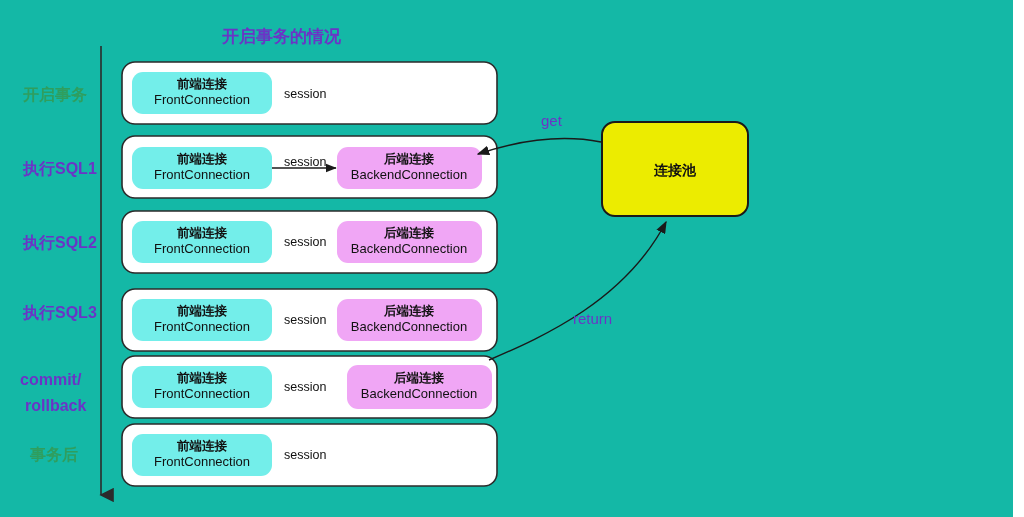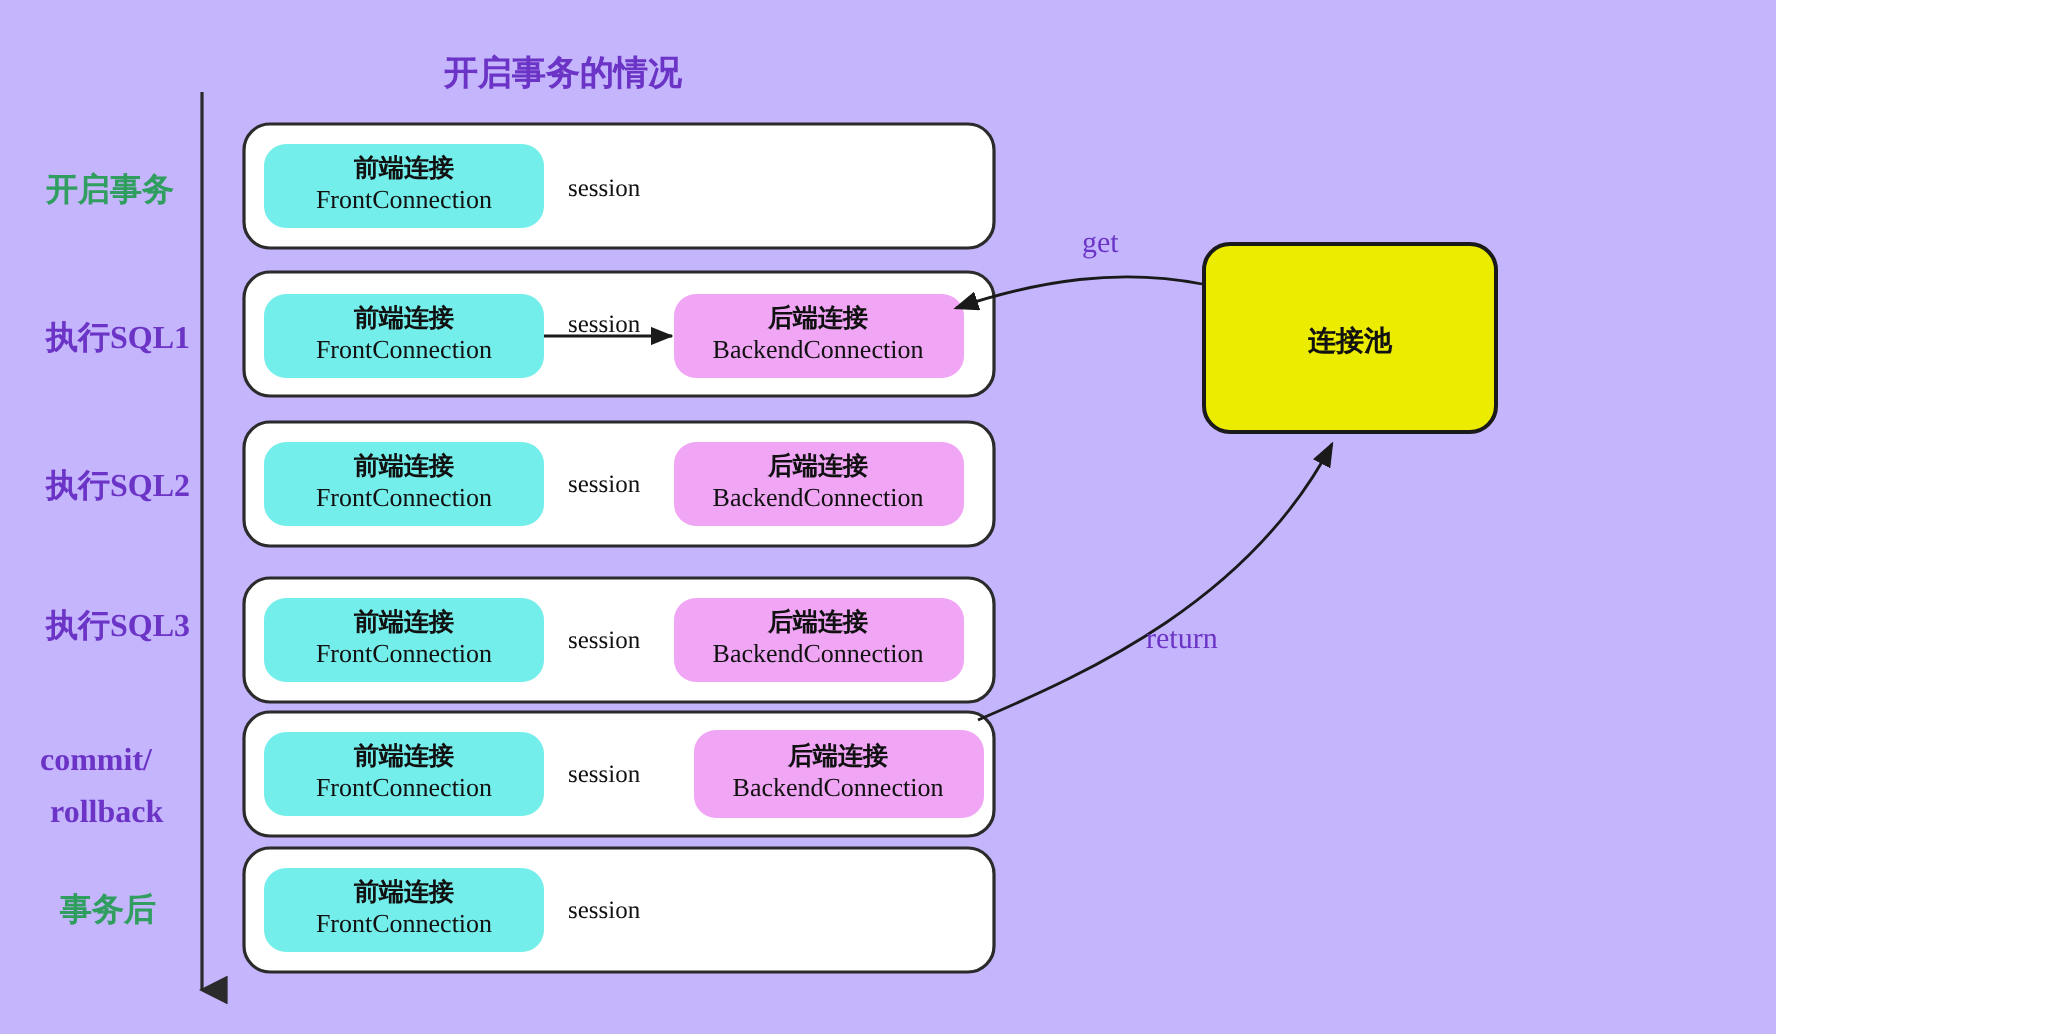--- a/index.html
+++ b/index.html
@@ -5,25 +5,24 @@
   html, body {
     margin: 0;
     padding: 0;
     background: #ffffff;
   }
   body {
     font-family: "Liberation Sans", sans-serif;
   }
   #stage {
     position: relative;
-    width: 888px;
+    width: 1013px;
     height: 517px;
-    background: #c4b5fd;
+    background: #14b8a6;
     overflow: hidden;
-    font-family: Liberation Serif, serif;
   }
   #diagram-svg {
     position: absolute;
     left: 0;
     top: 0;
     width: 1024px;
     height: 517px;
   }
   .title-text {
     font-size: 17px;

